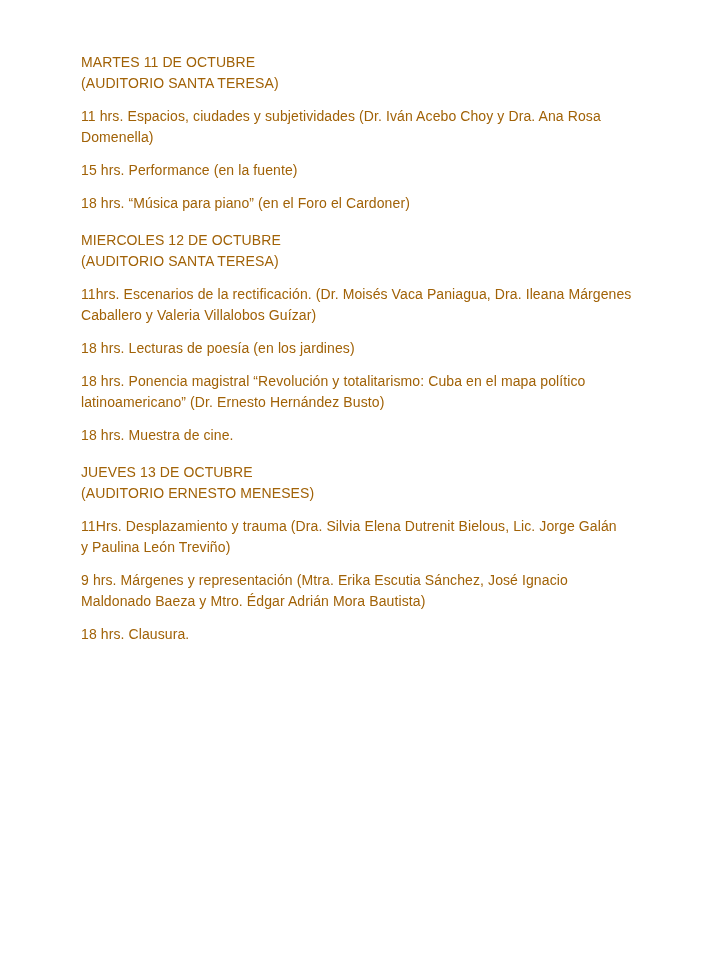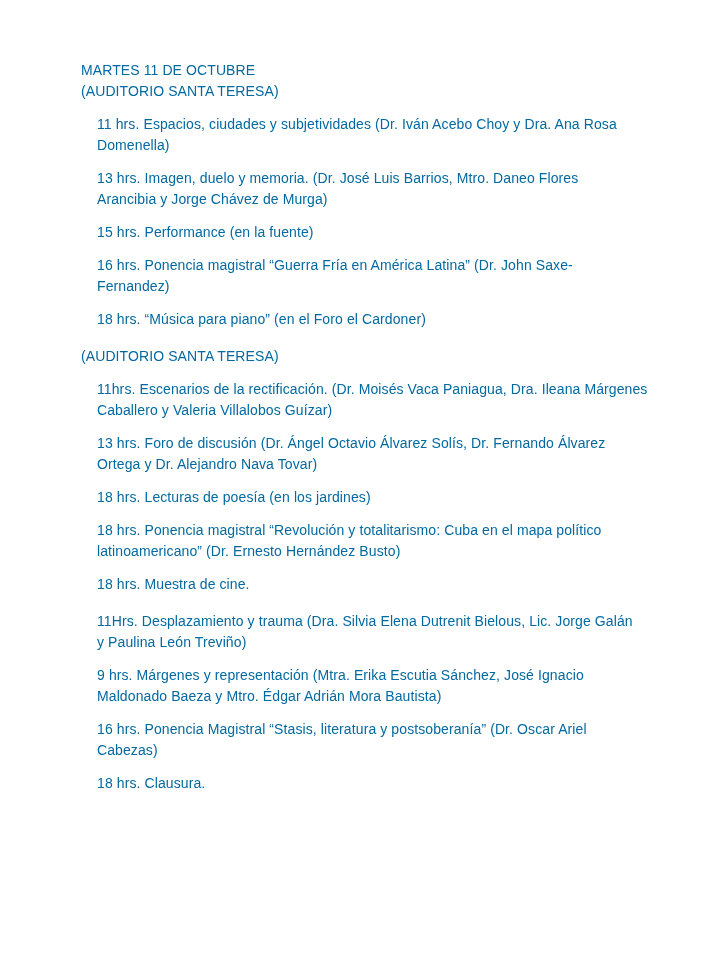--- a/index.html
+++ b/index.html
@@ -12,30 +12,30 @@
   }
   .page {
     position: relative;
     width: 720px;
     height: 960px;
     background: #ffffff;
   }
   .doc {
     position: absolute;
     left: 81px;
-    top: 60px;
+    top: 52px;
     width: 600px;
-    color: #0369a1;
+    color: #a16207;
     font-size: 14px;
     line-height: 21px;
     letter-spacing: 0.1px;
   }
   .doc p {
     white-space: pre-line;
-    margin: 0 0 12px 16px;
+    margin: 0 0 12px 0;
   }
   .section-head { margin-bottom: 12px; }
   .section-head p { margin: 0; }
   .section { margin-top: 16px; }
   .section:first-child { margin-top: 0; }
   .italic { }
   .gap-before { margin-top: 7px; }
 </style>
 </head>
 <body>
@@ -43,46 +43,43 @@
 <div class="page">
   <div class="doc">
 
     <div class="section">
       <div class="section-head">
         <p>MARTES 11 DE OCTUBRE</p>
         <p>(AUDITORIO SANTA TERESA)</p>
       </div>
       <p>11 hrs. Espacios, ciudades y subjetividades (Dr. Iván Acebo Choy y Dra. Ana Rosa
 Domenella)</p>
-      <p>13 hrs. Imagen, duelo y memoria. (Dr. José Luis Barrios, Mtro. Daneo Flores
-Arancibia y Jorge Chávez de Murga)</p>
       <p class="italic">15 hrs. Performance (en la fuente)</p>
-      <p>16 hrs. Ponencia magistral “Guerra Fría en América Latina” (Dr. John Saxe-
-Fernandez)</p>
       <p class="italic gap-before">18 hrs. “Música para piano” (en el Foro el Cardoner)</p>
     </div>
 
     <div class="section">
       <div class="section-head">
+        <p>MIERCOLES 12 DE OCTUBRE</p>
         <p>(AUDITORIO SANTA TERESA)</p>
       </div>
       <p>11hrs. Escenarios de la rectificación. (Dr. Moisés Vaca Paniagua, Dra. Ileana Márgenes
 Caballero y Valeria Villalobos Guízar)</p>
-      <p>13 hrs. Foro de discusión (Dr. Ángel Octavio Álvarez Solís, Dr. Fernando Álvarez
-Ortega y Dr. Alejandro Nava Tovar)</p>
       <p class="italic">18 hrs. Lecturas de poesía (en los jardines)</p>
       <p>18 hrs. Ponencia magistral “Revolución y totalitarismo: Cuba en el mapa político
 latinoamericano” (Dr. Ernesto Hernández Busto)</p>
       <p class="italic">18 hrs. Muestra de cine.</p>
     </div>
 
     <div class="section">
+      <div class="section-head">
+        <p>JUEVES 13 DE OCTUBRE</p>
+        <p>(AUDITORIO ERNESTO MENESES)</p>
+      </div>
       <p>11Hrs. Desplazamiento y trauma (Dra. Silvia Elena Dutrenit Bielous, Lic. Jorge Galán
 y Paulina León Treviño)</p>
       <p>9 hrs. Márgenes y representación (Mtra. Erika Escutia Sánchez, José Ignacio
 Maldonado Baeza y Mtro. Édgar Adrián Mora Bautista)</p>
-      <p>16 hrs. Ponencia Magistral “Stasis, literatura y postsoberanía” (Dr. Oscar Ariel
-Cabezas)</p>
       <p>18 hrs. Clausura.</p>
     </div>
 
   </div>
 </div>
 
 </body></html>

